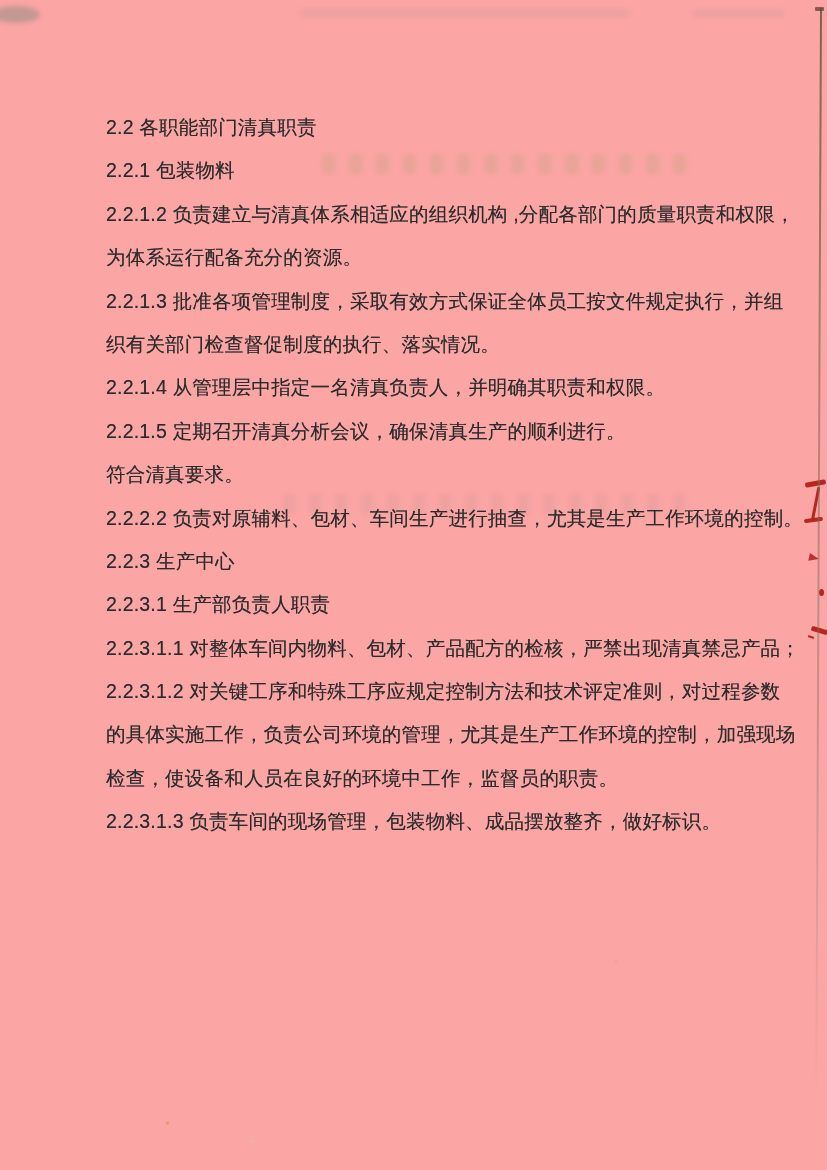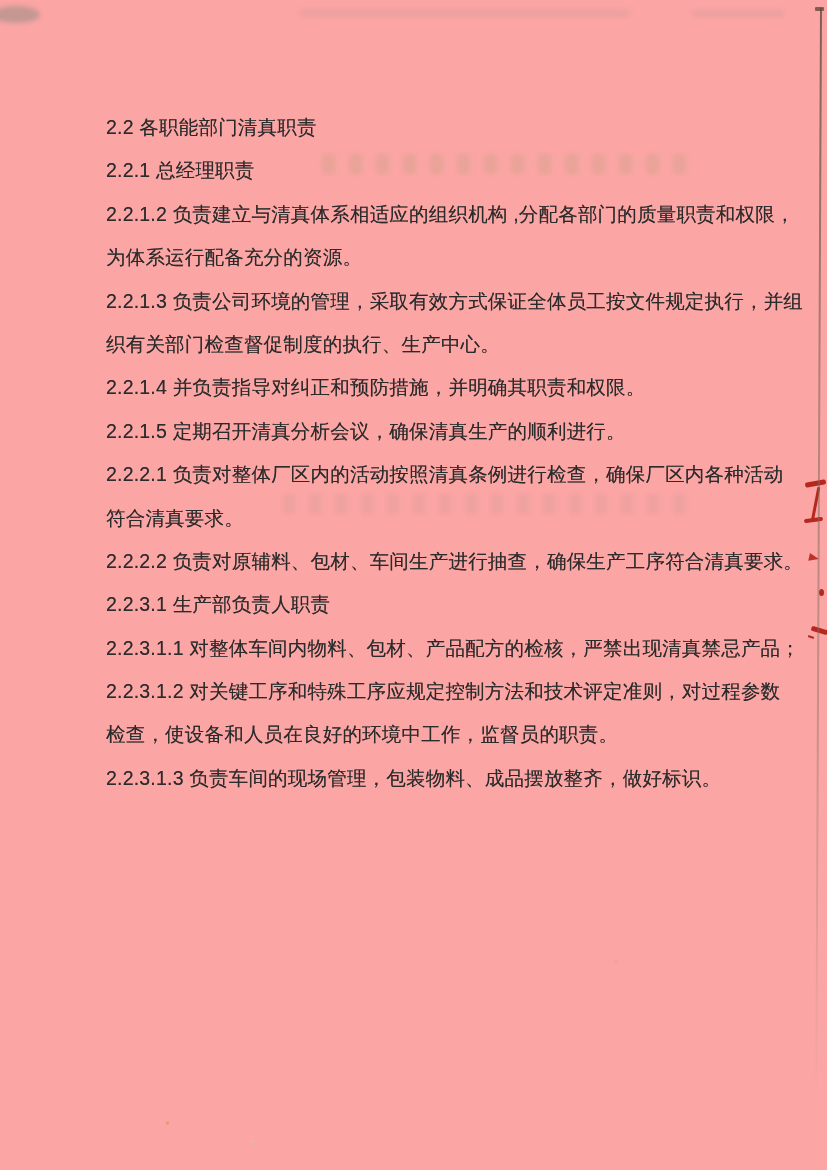--- a/index.html
+++ b/index.html
@@ -127,33 +127,34 @@
 
   <div class="smudge smudge-topleft"></div>
   <div class="smudge smudge-topmid"></div>
   <div class="smudge smudge-topright"></div>
 
   <div class="ghost ghost-1"></div>
   <div class="ghost ghost-2"></div>
 
   <div class="doc-text">
     <div class="line">2.2 各职能部门清真职责</div>
-    <div class="line">2.2.1 总经理职责</div>
+    <div class="line">2.2.1 包装物料</div>
     <div class="line">2.2.1.2 负责建立与清真体系相适应的组织机构 ,分配各部门的质量职责和权限，</div>
     <div class="line">为体系运行配备充分的资源。</div>
-    <div class="line">2.2.1.3 负责公司环境的管理，采取有效方式保证全体员工按文件规定执行，并组</div>
-    <div class="line">织有关部门检查督促制度的执行、生产中心。</div>
-    <div class="line">2.2.1.4 并负责指导对纠正和预防措施，并明确其职责和权限。</div>
+    <div class="line">2.2.1.3 批准各项管理制度，采取有效方式保证全体员工按文件规定执行，并组</div>
+    <div class="line">织有关部门检查督促制度的执行、落实情况。</div>
+    <div class="line">2.2.1.4 从管理层中指定一名清真负责人，并明确其职责和权限。</div>
     <div class="line">2.2.1.5 定期召开清真分析会议，确保清真生产的顺利进行。</div>
-    <div class="line">2.2.2.1 负责对整体厂区内的活动按照清真条例进行检查，确保厂区内各种活动</div>
     <div class="line">符合清真要求。</div>
-    <div class="line">2.2.2.2 负责对原辅料、包材、车间生产进行抽查，确保生产工序符合清真要求。</div>
+    <div class="line">2.2.2.2 负责对原辅料、包材、车间生产进行抽查，尤其是生产工作环境的控制。</div>
+    <div class="line">2.2.3 生产中心</div>
     <div class="line">2.2.3.1 生产部负责人职责</div>
     <div class="line">2.2.3.1.1 对整体车间内物料、包材、产品配方的检核，严禁出现清真禁忌产品；</div>
     <div class="line">2.2.3.1.2 对关键工序和特殊工序应规定控制方法和技术评定准则，对过程参数</div>
+    <div class="line">的具体实施工作，负责公司环境的管理，尤其是生产工作环境的控制，加强现场</div>
     <div class="line">检查，使设备和人员在良好的环境中工作，监督员的职责。</div>
     <div class="line">2.2.3.1.3 负责车间的现场管理，包装物料、成品摆放整齐，做好标识。</div>
   </div>
 
   <div>
     <div class="red red-a-top"></div>
     <div class="red red-a-stem"></div>
     <div class="red red-a-base"></div>
     <div class="red-b-arrow"></div>
     <div class="red red-c-dot"></div>

